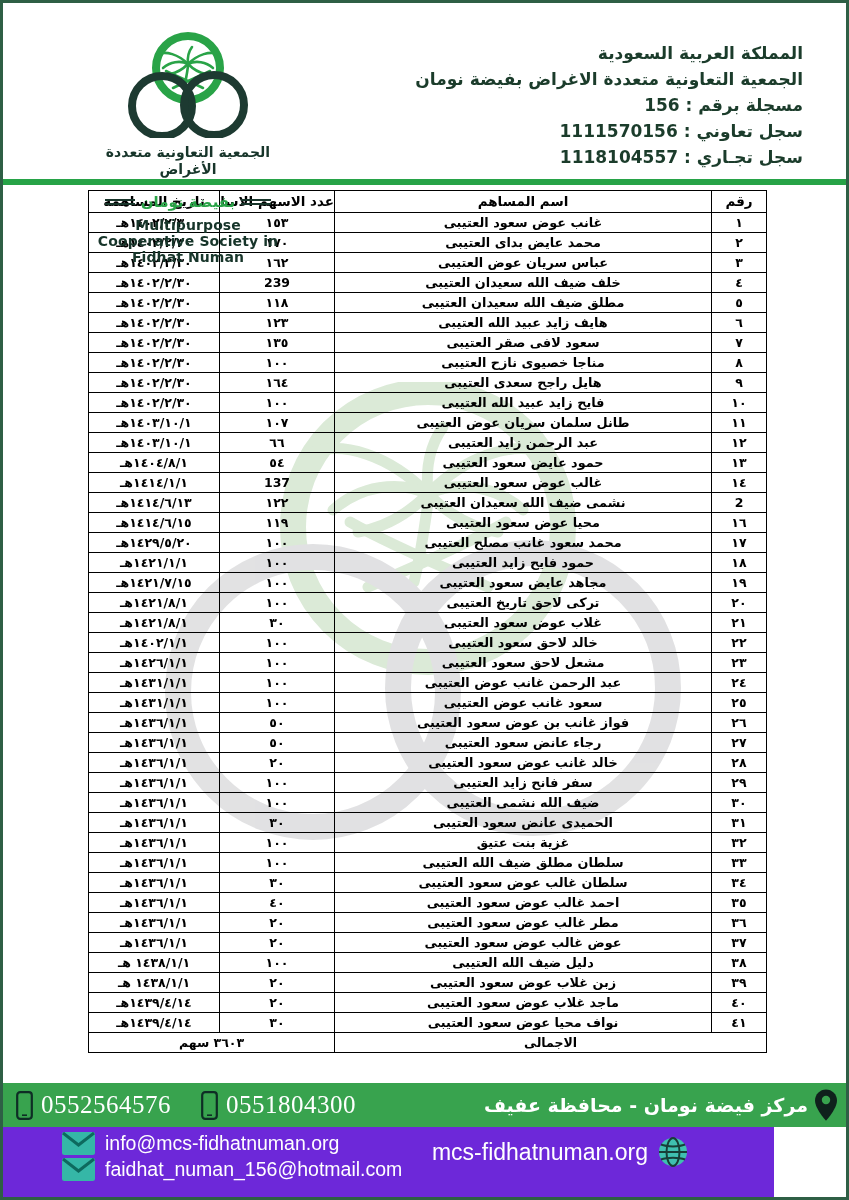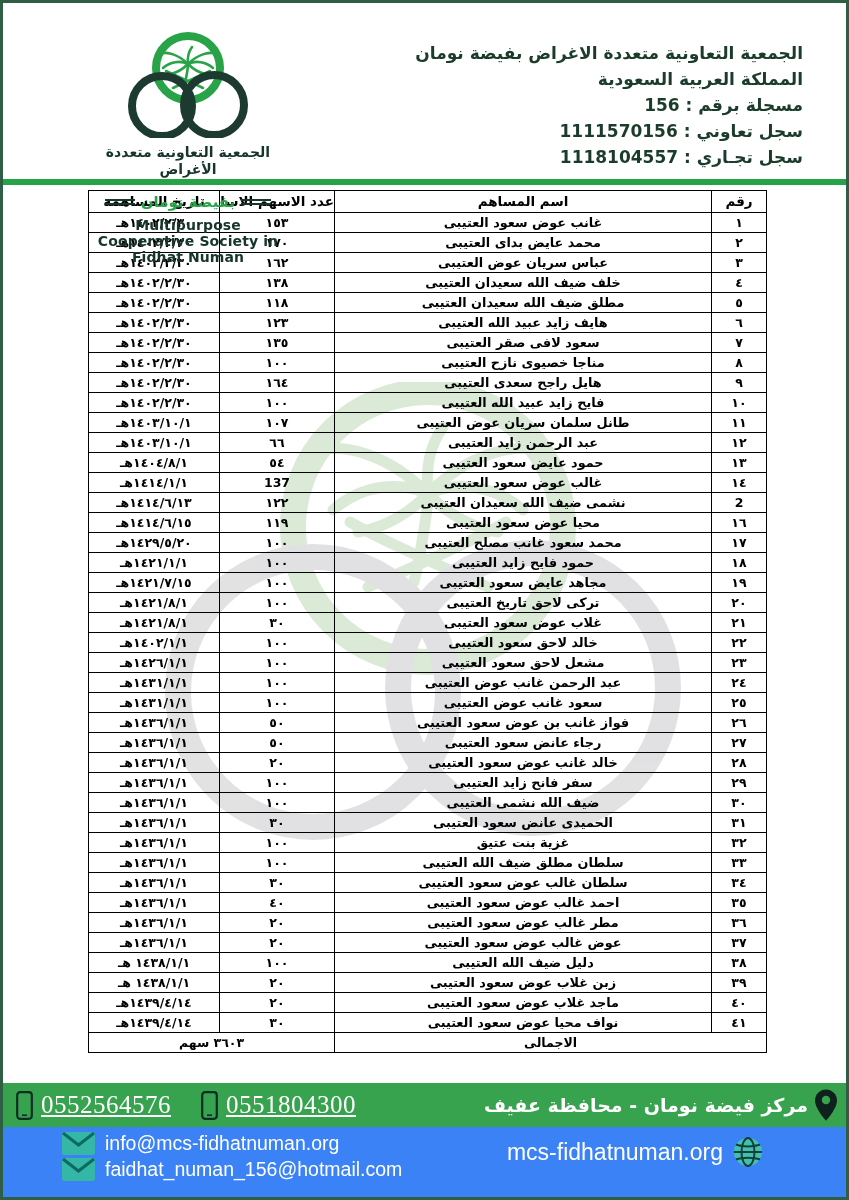--- a/index.html
+++ b/index.html
@@ -32,41 +32,41 @@
         font-weight:bold;color:#000;padding:0;height:19px;line-height:1.05;
         font-family:"DejaVu Sans",sans-serif;overflow:hidden;white-space:nowrap;}
   th{font-size:13.5px;height:21px;}
   td{font-size:12.5px;}
   td.col-name{font-size:12.8px;}
   td.total-value{direction:ltr;}
   .col-w-no{width:55px;}.col-w-name{width:377px;}.col-w-shares{width:115px;}.col-w-date{width:131px;}
 
   
   .bar-green{position:absolute;left:0;top:1083px;width:849px;height:44px;background:#38a34e;z-index:10;}
-  .bar-dark{position:absolute;left:0;top:1127px;width:849px;height:73px;background:#3b82f6;z-index:10;}
+  .bar-dark{position:absolute;left:0;top:1127px;width:774px;height:73px;background:#6d28d9;z-index:10;}
   .phones{position:absolute;left:16px;top:0;height:44px;display:flex;align-items:center;gap:8px;
           color:#fff;font-family:"Liberation Serif","DejaVu Serif",serif;font-size:25px;}
-  .phones .num{letter-spacing:0.5px;text-decoration:underline;}
+  .phones .num{letter-spacing:0.5px;}
   .phones .gap{width:14px;}
   .location{position:absolute;right:12px;top:0;height:44px;display:flex;align-items:center;gap:7px;
             direction:rtl;color:#fff;font-weight:bold;font-size:19px;font-family:"DejaVu Sans",sans-serif;}
   .emails{position:absolute;left:62px;top:5px;display:flex;flex-direction:column;gap:3px;}
   .email-row{display:flex;align-items:center;gap:10px;color:#fff;
              font-family:"Liberation Sans","DejaVu Sans",sans-serif;font-size:19.5px;}
   .website{position:absolute;right:86px;top:10px;display:flex;align-items:center;gap:10px;color:#fff;
            font-family:"Liberation Sans","DejaVu Sans",sans-serif;font-size:23px;margin-left:24px;}
 </style>
 </head>
 <body>
 
 <div class="frame"></div>
 
 <div class="org-header">
+  <div>المملكة العربية السعودية</div>
   <div>الجمعية التعاونية متعددة الاغراض بفيضة نومان</div>
-  <div>المملكة العربية السعودية</div>
   <div>مسجلة برقم : 156</div>
   <div>سجل تعاوني : 1111570156</div>
   <div>سجل تجـاري : 1118104557</div>
 </div>
 
 <div class="logo-block">
   <svg width="200" height="112" viewBox="0 0 200 112">
     <circle cx="100" cy="42" r="32" fill="#fff" stroke="#29a347" stroke-width="8"></circle>
     <g stroke="#29a347" fill="none" stroke-width="2.6" stroke-linecap="round">
       <path d="M100 40 C99 48 98 54 96 60"></path>
@@ -145,21 +145,21 @@
         </tr>
         <tr>
           <td class="col-no">٣</td>
           <td class="col-name">عباس سريان عوض العتيبى</td>
           <td class="col-shares">١٦٢</td>
           <td class="col-date">١٤٠٢/٢/٣٠هـ</td>
         </tr>
         <tr>
           <td class="col-no">٤</td>
           <td class="col-name">خلف ضيف الله سعيدان العتيبى</td>
-          <td class="col-shares">١٣٨</td>
+          <td class="col-shares">239</td>
           <td class="col-date">١٤٠٢/٢/٣٠هـ</td>
         </tr>
         <tr>
           <td class="col-no">٥</td>
           <td class="col-name">مطلق ضيف الله سعيدان العتيبى</td>
           <td class="col-shares">١١٨</td>
           <td class="col-date">١٤٠٢/٢/٣٠هـ</td>
         </tr>
         <tr>
           <td class="col-no">٦</td>

